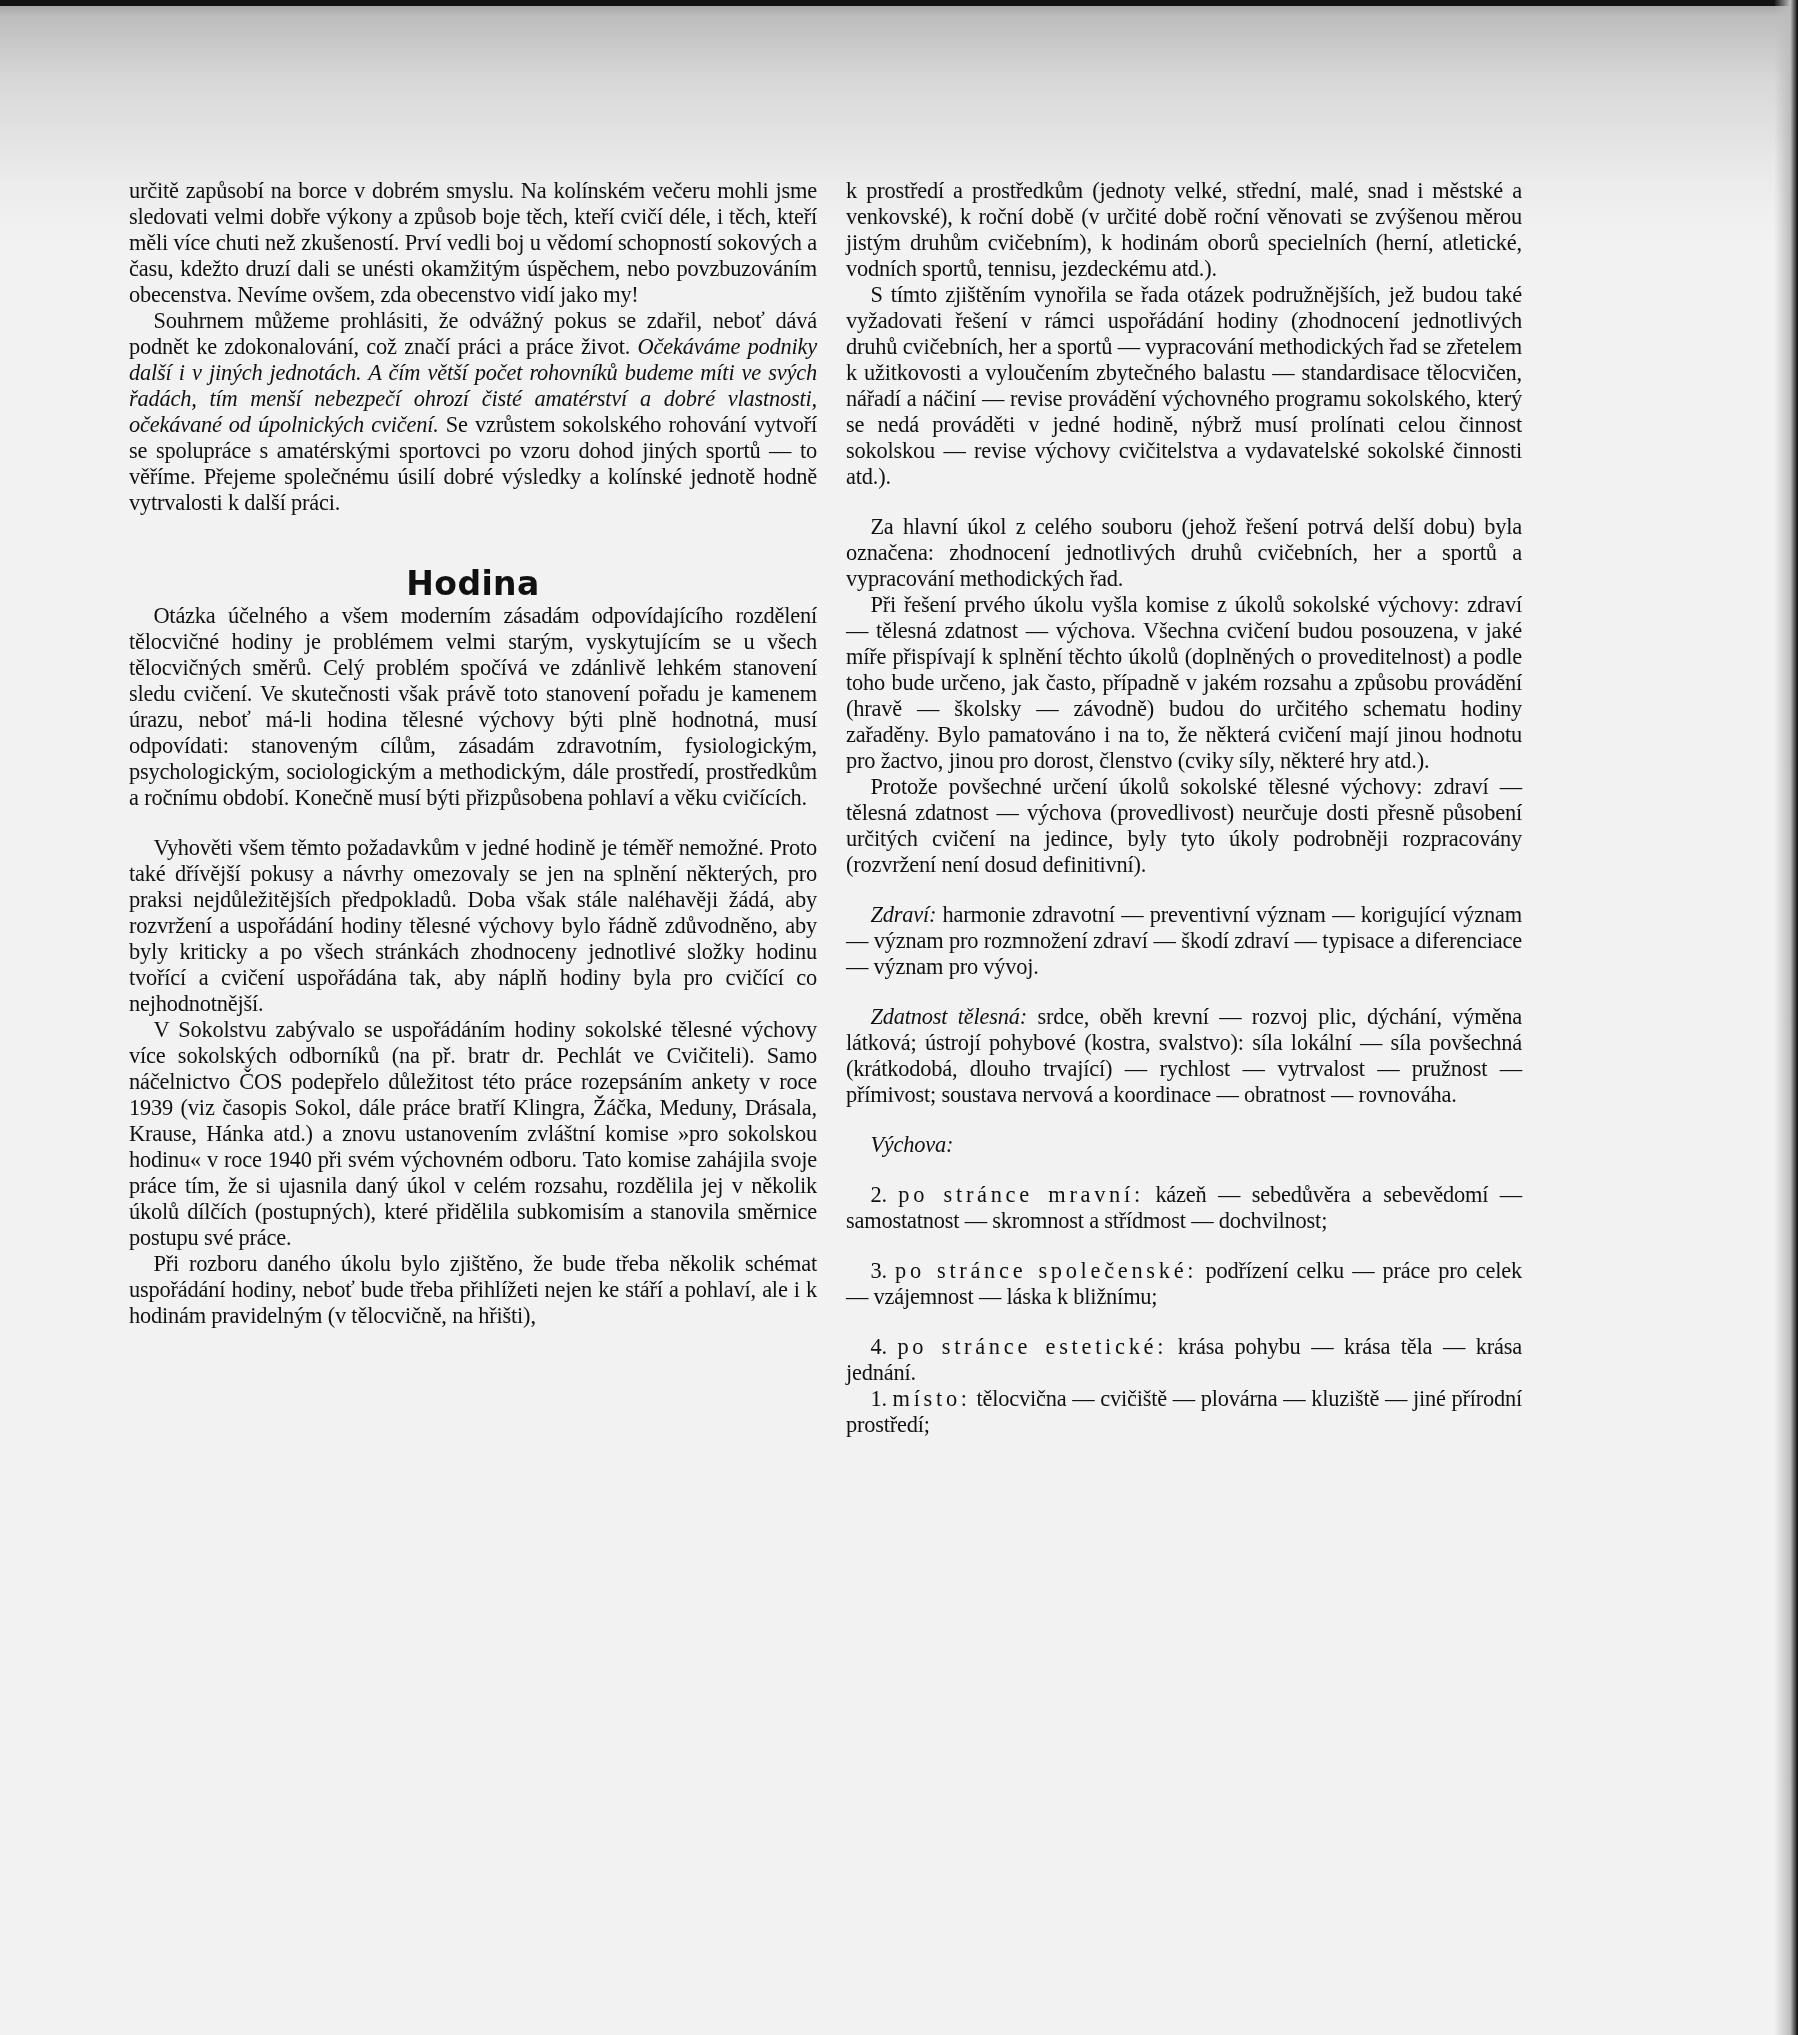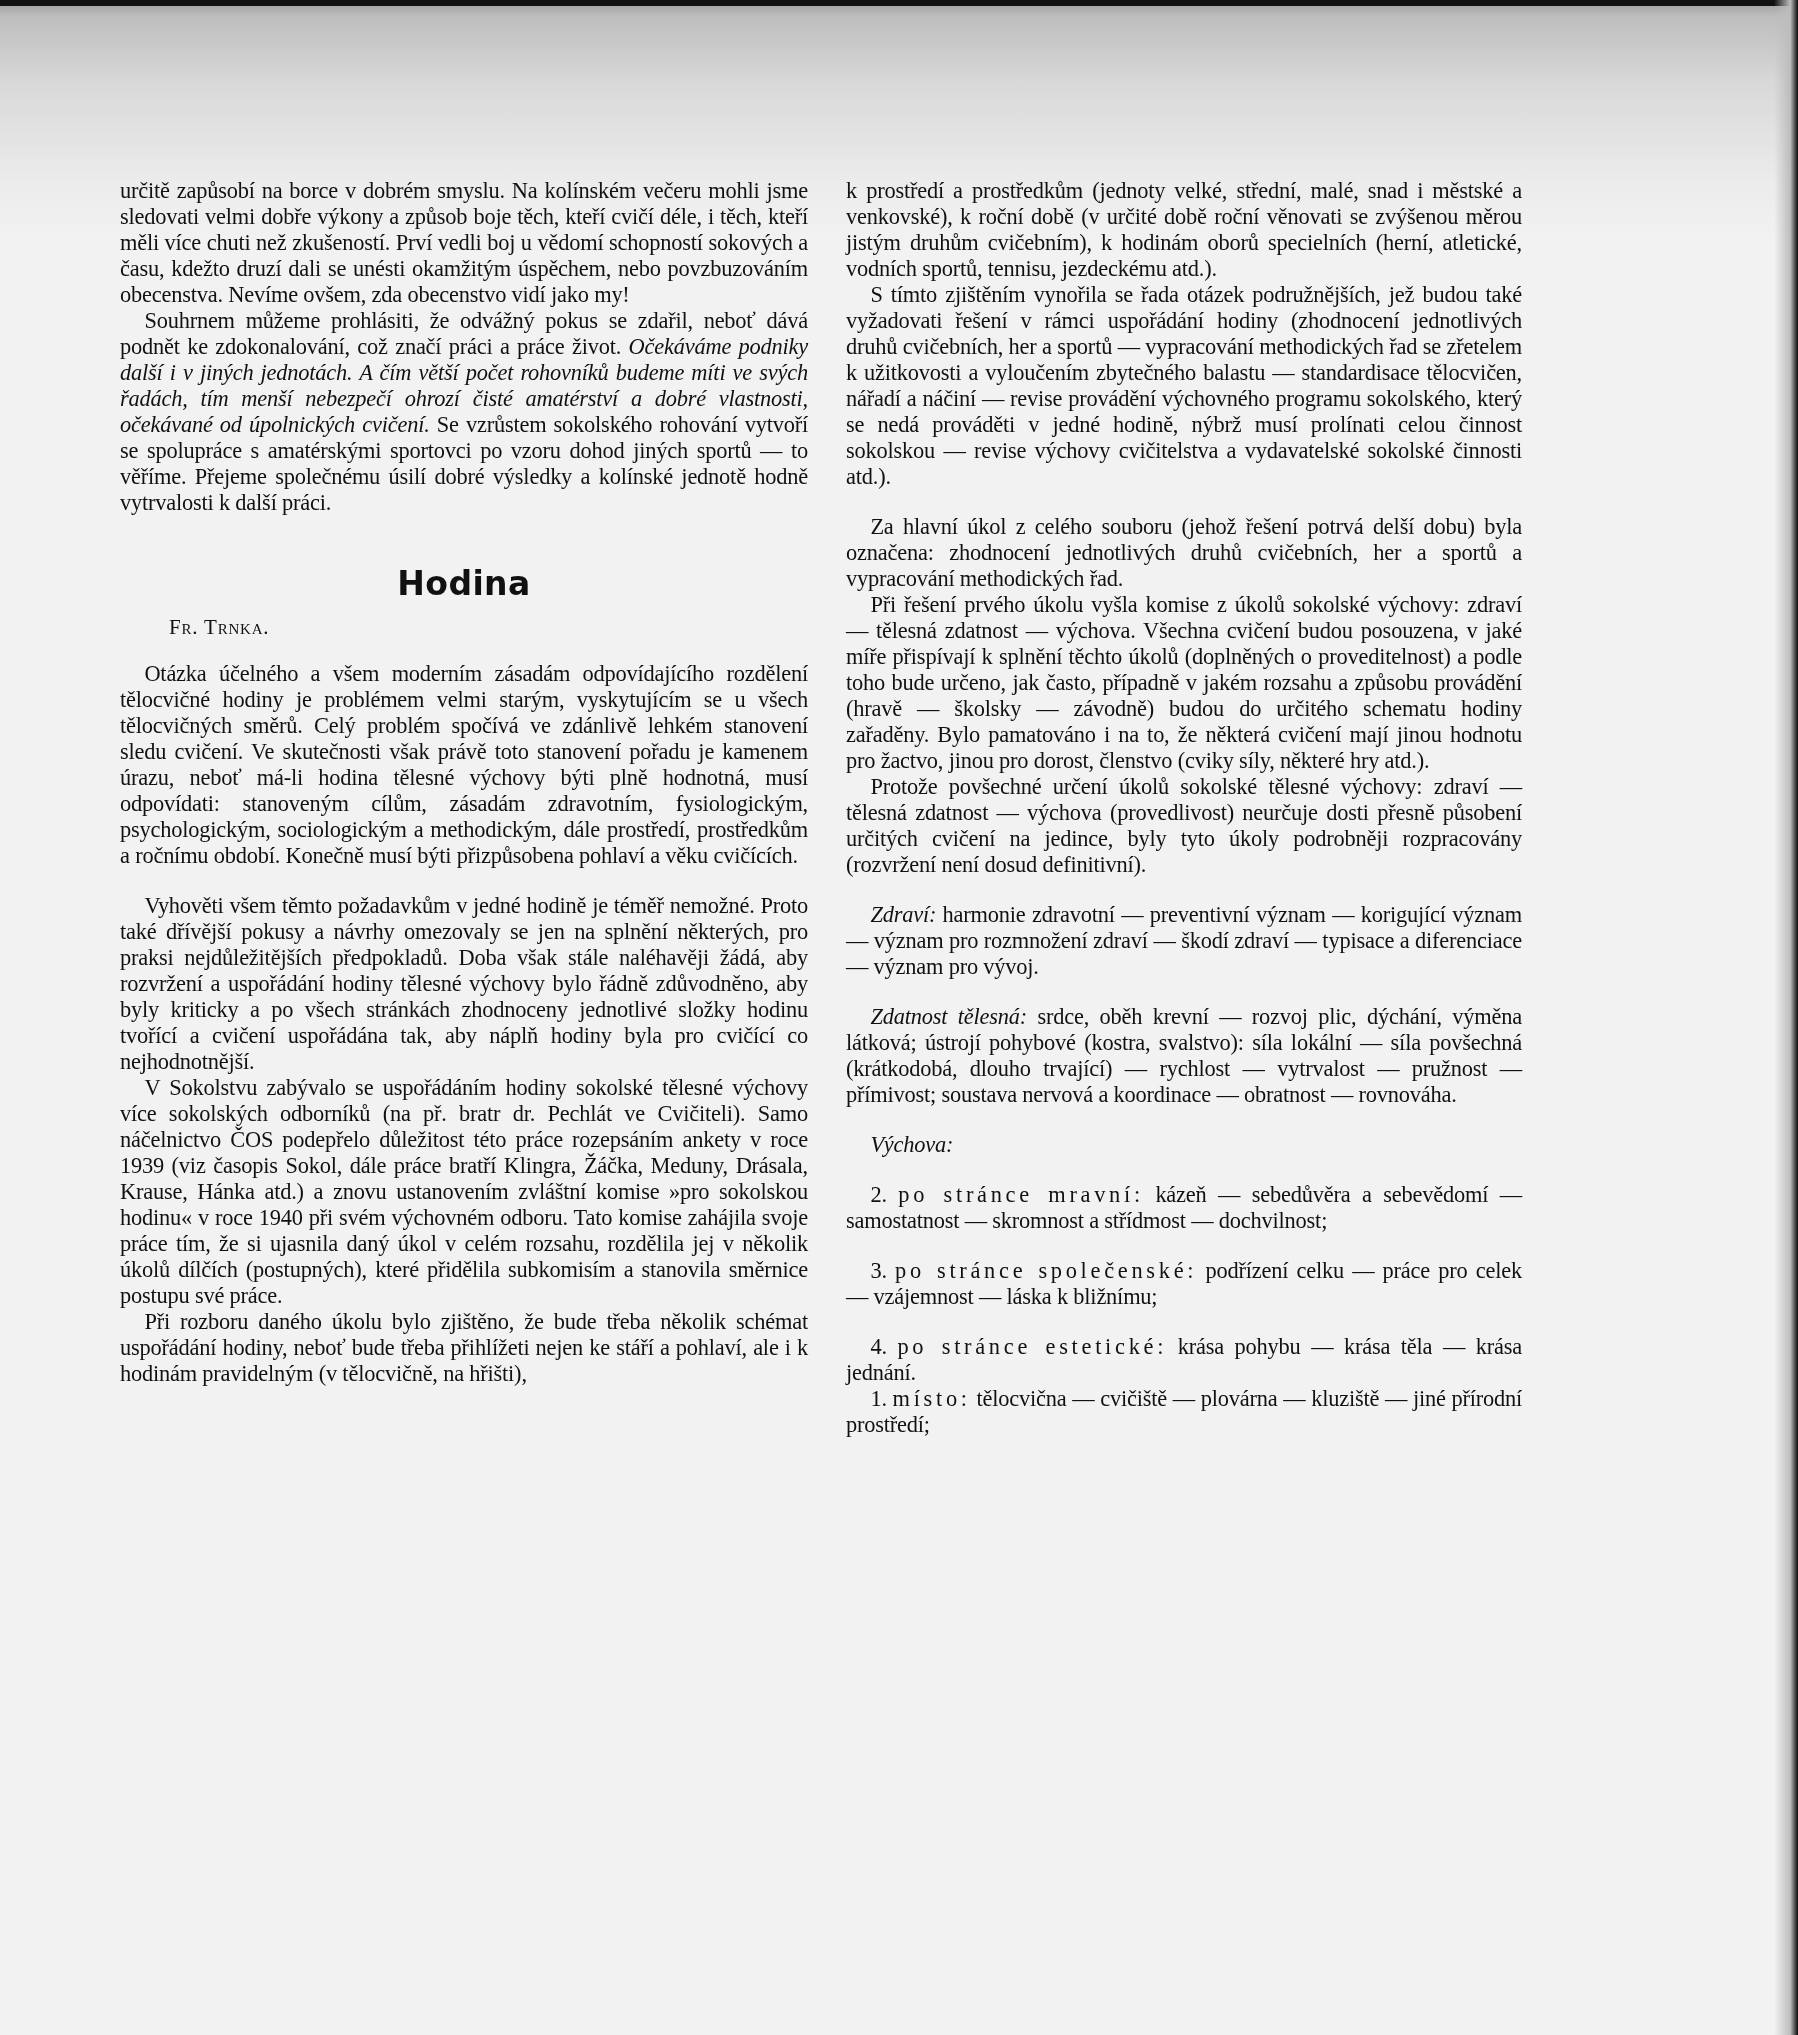--- a/index.html
+++ b/index.html
@@ -21,21 +21,21 @@
     position: absolute; right: 0; top: 0; width: 24.4px; height: 2381px;
     background: linear-gradient(to right, rgba(200,200,200,0) 0, #bdbdbd 16.3px, #111 23.6px);
   }
   .col {
     position: absolute; top: 178px;
     font-size: 22.4px; line-height: 26px;
     text-align: justify;
     hyphens: manual;
     letter-spacing: -0.2px;
   }
-  .col.left { left: 120px; width: 688px; }
+  .col.left { left: 129px; width: 688px; }
   .col.right { left: 846px; width: 676px; }
   p { margin: 0; }
   p.indent { text-indent: 24.4px; }
   p.gap { margin-top: 24px; }
   i, .it { font-style: italic; }
   .spaced { letter-spacing: 3.7px; }
   .title {
     margin-top: 48px;
     font-family: "DejaVu Sans", sans-serif;
     font-weight: 900; font-size: 33px; line-height: 39px;
@@ -56,21 +56,20 @@
 <div class="scan-top-bar"></div>
 <div class="scan-right"></div>
 
 <div class="col left">
   <p>určitě zapůsobí na borce v dobrém smyslu. Na kolínském večeru mohli jsme sledovati velmi dobře výkony a způsob boje těch, kteří cvičí déle, i těch, kteří měli více chuti než zkušeností. Prví vedli boj u vědomí schopností sokových a času, kdežto druzí dali se unésti okamžitým úspěchem, nebo povzbuzováním obecenstva. Nevíme ovšem, zda obecenstvo vidí jako my!</p>
   <p class="indent"><span>Souhrnem můžeme prohlásiti, že odvážný pokus se zdařil, neboť dává podnět ke zdokonalování, což značí práci a práce život. </span><i>Očekáváme podniky další i v jiných jednotách. A čím větší počet rohovníků budeme míti ve svých řadách, tím menší nebezpečí ohrozí čisté amatérství a dobré vlastnosti, očekávané od úpolnických cvičení.</i><span> Se vzrůstem sokolského rohování vytvoří se spolupráce s amatérskými sportovci po vzoru dohod jiných sportů — to věříme. Přejeme společnému úsilí dobré výsledky a kolínské jednotě hodně vytrvalosti k další práci.</span></p>
 
   <div class="title">
     <div>Hodina</div>
   </div>
-  <div class="author">Fr. Trnka.</div>
 
   <p class="indent">Otázka účelného a všem moderním zásadám odpovídajícího rozdělení tělocvičné hodiny je problémem velmi starým, vyskytujícím se u všech tělocvičných směrů. Celý problém spočívá ve zdánlivě lehkém stanovení sledu cvičení. Ve skutečnosti však právě toto stanovení pořadu je kamenem úrazu, neboť má-li hodina tělesné výchovy býti plně hodnotná, musí odpovídati: stanoveným cílům, zásadám zdravotním, fysiologickým, psychologickým, sociologickým a methodickým, dále prostředí, prostředkům a ročnímu období. Konečně musí býti přizpůsobena pohlaví a věku cvičících.</p>
   <p class="indent gap">Vyhověti všem těmto požadavkům v jedné hodině je téměř nemožné. Proto také dřívější pokusy a návrhy omezovaly se jen na splnění některých, pro praksi nejdůležitějších předpokladů. Doba však stále naléhavěji žádá, aby rozvržení a uspořádání hodiny tělesné výchovy bylo řádně zdůvodněno, aby byly kriticky a po všech stránkách zhodnoceny jednotlivé složky hodinu tvořící a cvičení uspořádána tak, aby náplň hodiny byla pro cvičící co nejhodnotnější.</p>
   <p class="indent">V Sokolstvu zabývalo se uspořádáním hodiny sokolské tělesné výchovy více sokolských odborníků (na př. bratr dr. Pechlát ve Cvičiteli). Samo náčelnictvo ČOS podepřelo důležitost této práce rozepsáním ankety v roce 1939 (viz časopis Sokol, dále práce bratří Klingra, Žáčka, Meduny, Drásala, Krause, Hánka atd.) a znovu ustanovením zvláštní komise »pro sokolskou hodinu« v roce 1940 při svém výchovném odboru. Tato komise zahájila svoje práce tím, že si ujasnila daný úkol v celém rozsahu, rozdělila jej v několik úkolů dílčích (postupných), které přidělila subkomisím a stanovila směrnice postupu své práce.</p>
   <p class="indent">Při rozboru daného úkolu bylo zjištěno, že bude třeba několik schémat uspořádání hodiny, neboť bude třeba přihlížeti nejen ke stáří a pohlaví, ale i k hodinám pravidelným (v tělocvičně, na hřišti),</p>
 </div>
 
 <div class="col right">
   <p>k prostředí a prostředkům (jednoty velké, střední, malé, snad i městské a venkovské), k roční době (v určité době roční věnovati se zvýšenou měrou jistým druhům cvičebním), k hodinám oborů specielních (herní, atletické, vodních sportů, tennisu, jezdeckému atd.).</p>
   <p class="indent">S tímto zjištěním vynořila se řada otázek podružnějších, jež budou také vyžadovati řešení v rámci uspořádání hodiny (zhodnocení jednotlivých druhů cvičebních, her a sportů — vypracování methodických řad se zřetelem k užitkovosti a vyloučením zbytečného balastu — standardisace tělocvičen, nářadí a náčiní — revise provádění výchovného programu sokolského, který se nedá prováděti v jedné hodině, nýbrž musí prolínati celou činnost sokolskou — revise výchovy cvičitelstva a vydavatelské sokolské činnosti atd.).</p>

